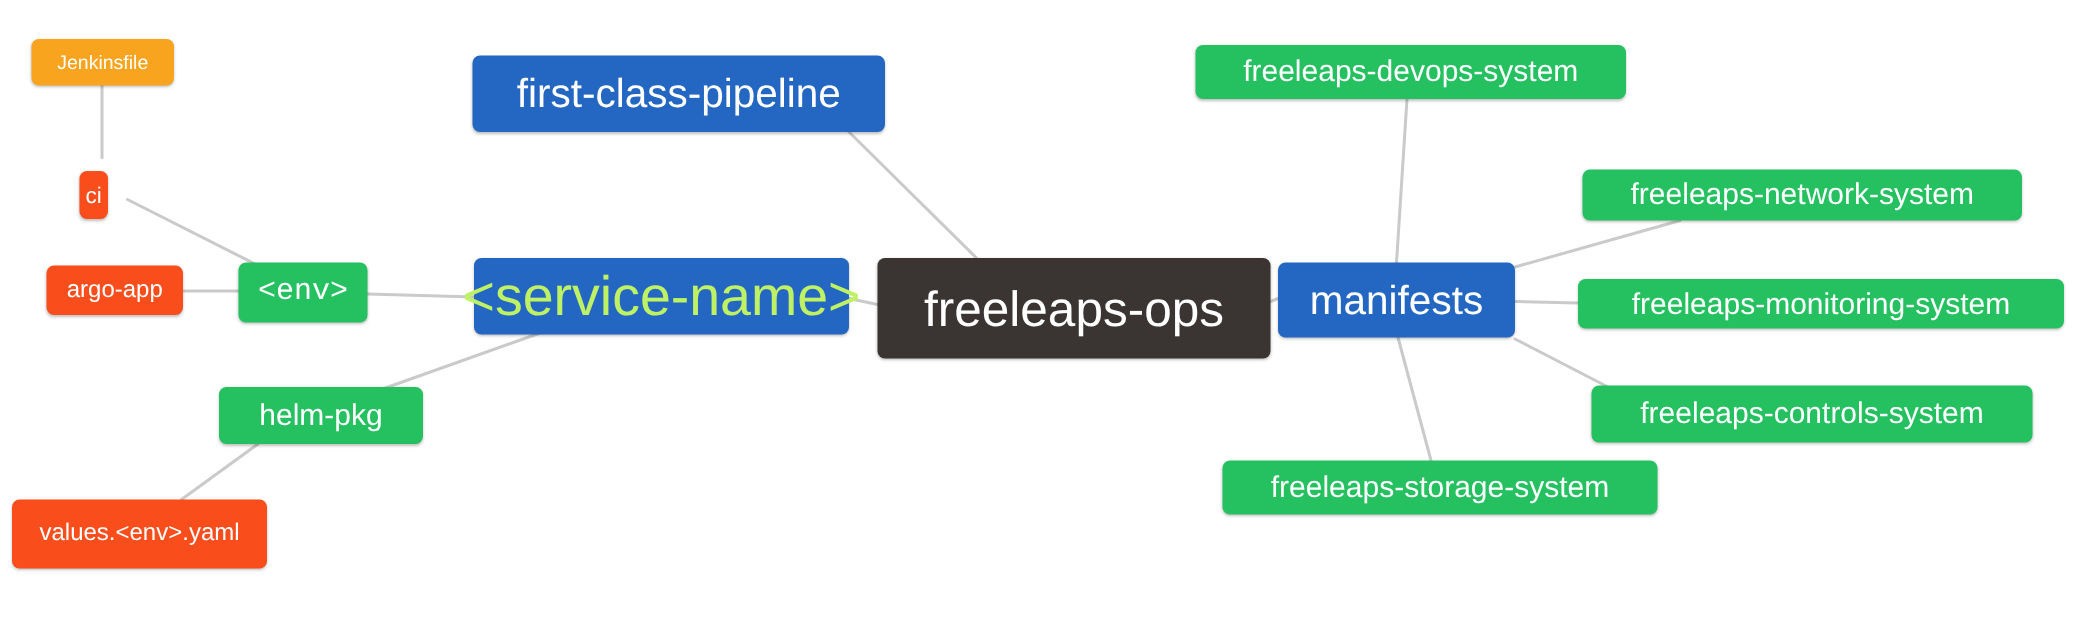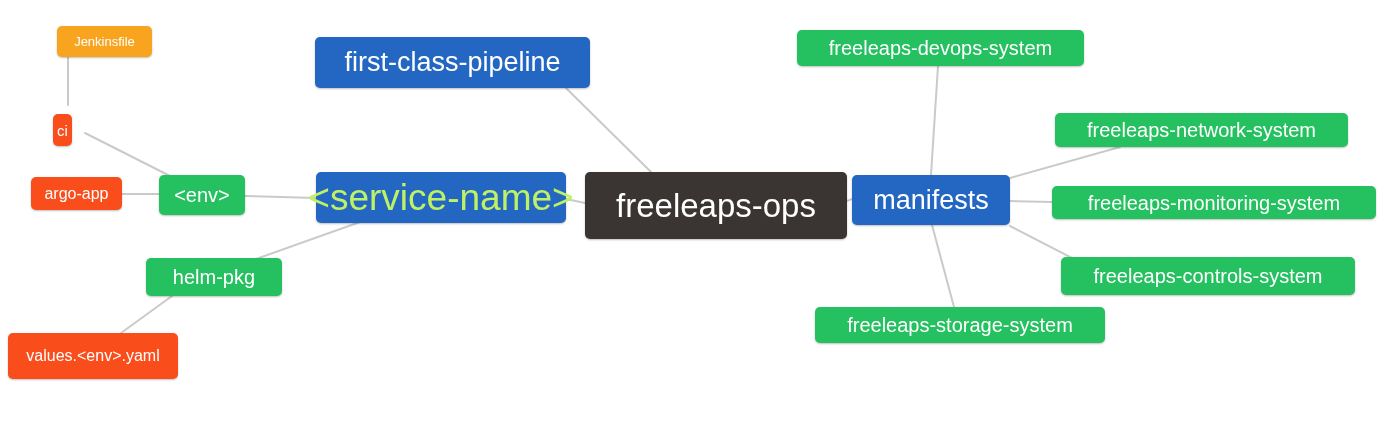--- a/index.html
+++ b/index.html
@@ -63,24 +63,24 @@
       <line x1="566" y1="88" x2="651" y2="172" stroke="#cacaca"></line>
       <line x1="566" y1="199" x2="585" y2="203" stroke="#cacaca"></line>
       <line x1="847" y1="201" x2="852" y2="199" stroke="#cacaca"></line>
       <line x1="931" y1="175" x2="938" y2="66" stroke="#cacaca"></line>
       <line x1="1010" y1="178" x2="1120" y2="147" stroke="#cacaca"></line>
       <line x1="1010" y1="201" x2="1052" y2="202" stroke="#cacaca"></line>
       <line x1="1010" y1="226" x2="1072" y2="258" stroke="#cacaca"></line>
       <line x1="932" y1="225" x2="954" y2="307" stroke="#cacaca"></line>
     </svg>
   <div class="node-layer">
-      <div class="node" style="left: 21px; top: 26px; width: 95px; height: 31px; font-size: 13px; background: rgb(249, 164, 31); color: rgb(255, 255, 255); margin-left: 36px;">Jenkinsfile</div>
+      <div class="node" style="left: 21px; top: 26px; width: 95px; height: 31px; font-size: 13px; background: rgb(249, 164, 31); color: rgb(255, 255, 255);">Jenkinsfile</div>
       <div class="node" style="left: 53px; top: 114px; width: 19px; height: 32px; font-size: 15px; background: rgb(249, 77, 28); color: rgb(255, 255, 255);">ci</div>
       <div class="node" style="left: 31px; top: 177px; width: 91px; height: 33px; font-size: 16px; background: rgb(249, 77, 28); color: rgb(255, 255, 255);">argo-app</div>
-      <div class="node" style="left: 159px; top: 175px; width: 86px; height: 40px; font-size: 20px; background: rgb(37, 193, 96); color: rgb(255, 255, 255);">&lt;env&gt;</div>
+      <div class="node" style="left: 159px; top: 175px; width: 86px; height: 40px; font-size: 20px; background: rgb(37, 193, 96); color: rgb(255, 255, 255); font-family: Liberation Mono, monospace;">&lt;env&gt;</div>
       <div class="node" style="left: 146px; top: 258px; width: 136px; height: 38px; font-size: 20px; background: rgb(37, 193, 96); color: rgb(255, 255, 255);">helm-pkg</div>
       <div class="node" style="left: 8px; top: 333px; width: 170px; height: 46px; font-size: 16px; background: rgb(249, 77, 28); color: rgb(255, 255, 255);">values.&lt;env&gt;.yaml</div>
       <div class="node" style="left: 315px; top: 37px; width: 275px; height: 51px; font-size: 27px; background: rgb(36, 103, 194); color: rgb(255, 255, 255); text-align: center;">first-class-pipeline</div>
       <div class="node" style="left: 316px; top: 172px; width: 250px; height: 51px; font-size: 37px; background: rgb(36, 103, 194); color: #bef264;">&lt;service-name&gt;</div>
       <div class="node" style="left: 585px; top: 172px; width: 262px; height: 67px; font-size: 33px; background: rgb(58, 53, 50); color: rgb(255, 255, 255);">freeleaps-ops</div>
       <div class="node" style="left: 852px; top: 175px; width: 158px; height: 50px; font-size: 27px; background: rgb(36, 103, 194); color: rgb(255, 255, 255);">manifests</div>
       <div class="node" style="left: 797px; top: 30px; width: 287px; height: 36px; font-size: 20px; background: rgb(37, 193, 96); color: rgb(255, 255, 255);">freeleaps-devops-system</div>
       <div class="node" style="left: 1055px; top: 113px; width: 293px; height: 34px; font-size: 20px; background: rgb(37, 193, 96); color: rgb(255, 255, 255);">freeleaps-network-system</div>
       <div class="node" style="left: 1052px; top: 186px; width: 324px; height: 33px; font-size: 20px; background: rgb(37, 193, 96); color: rgb(255, 255, 255);">freeleaps-monitoring-system</div>
       <div class="node" style="left: 1061px; top: 257px; width: 294px; height: 38px; font-size: 20px; background: rgb(37, 193, 96); color: rgb(255, 255, 255);">freeleaps-controls-system</div>

